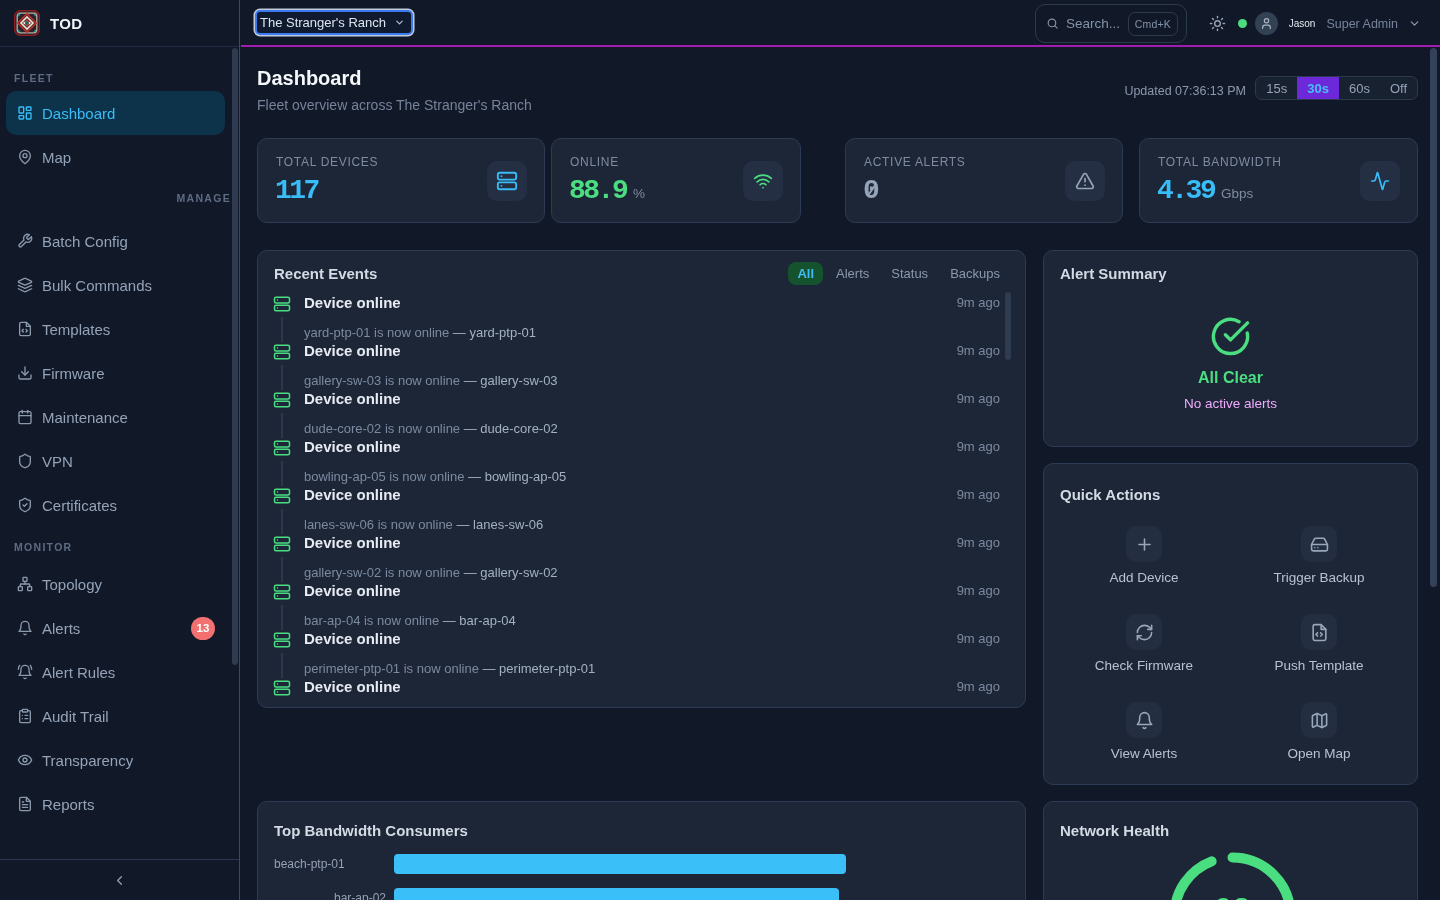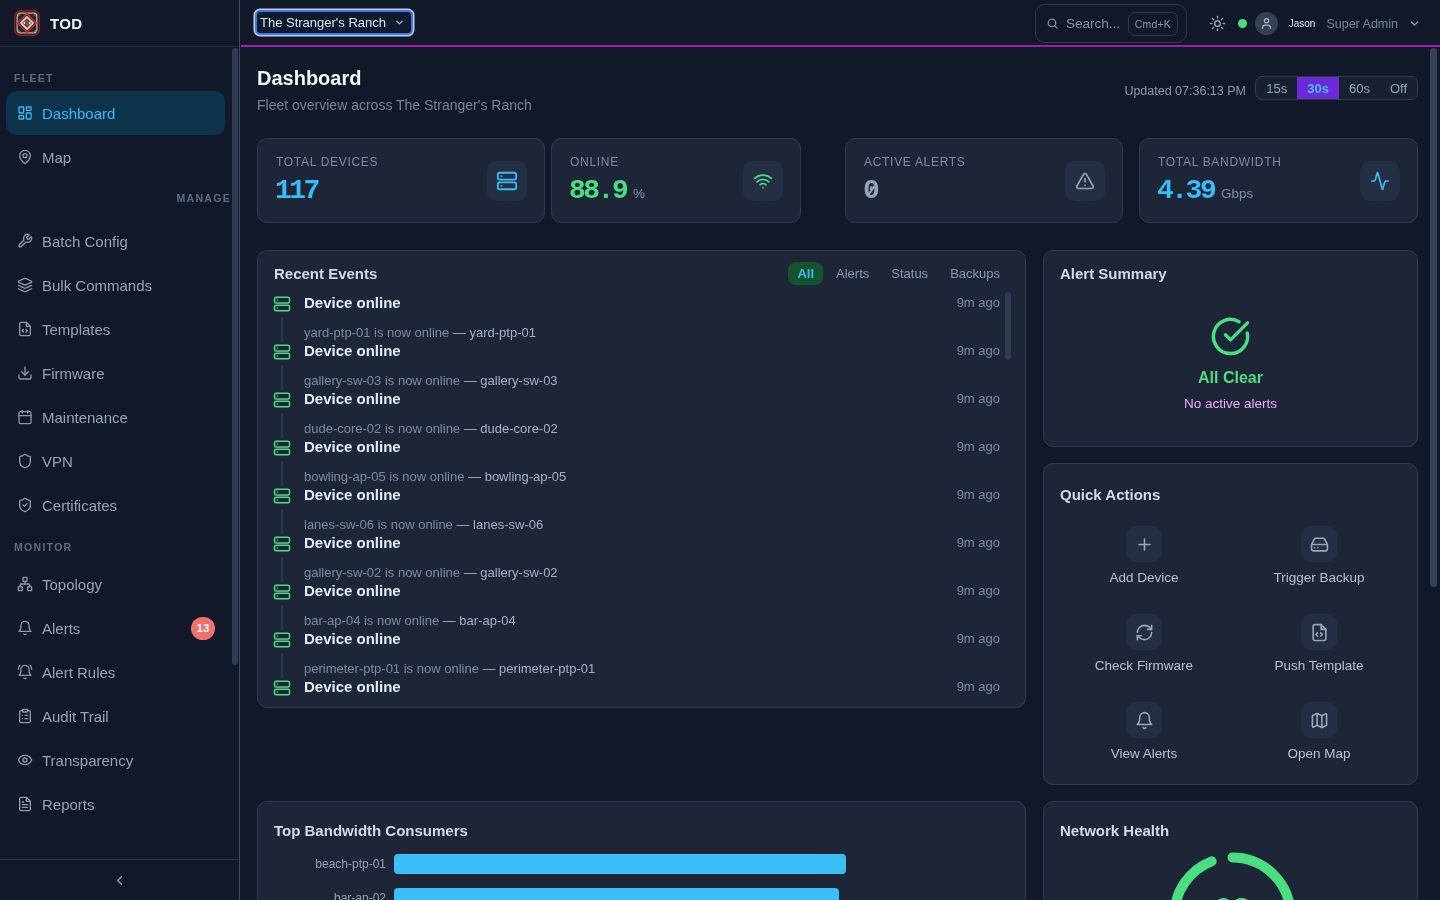--- a/index.html
+++ b/index.html
@@ -518,21 +518,21 @@
             <path d="M9 3.236v15"></path>
           </svg>
         </div>
       <div class="qa-lbl">Open Map</div>
     </div>
   </div>
 
   <div class="card" style="left:16px; top:754px; width:769px; height:240px;">
     <div class="panel-title" style="position:absolute;left:16px;top:20px;">Top Bandwidth Consumers</div>
     <div class="bw-row" style="top:52px;width:737px;">
-        <span class="bw-lbl" style="right:inherit;left:0;width:112px;text-align:right;">beach-ptp-01</span>
+        <span class="bw-lbl" style="right:inherit;left:0;width:112px;">beach-ptp-01</span>
         <span class="bw-bar" style="width:452px;"></span>
       </div>
     <div class="bw-row" style="top:86px;width:737px;">
         <span class="bw-lbl" style="right:inherit;left:0;width:112px;text-align:right;">bar-ap-02</span>
         <span class="bw-bar" style="width:445px;"></span>
       </div>
   </div>
 
   <div class="card" style="left:802px; top:754px; width:375px; height:240px;">
     <div class="panel-title" style="position:absolute;left:16px;top:20px;">Network Health</div>

